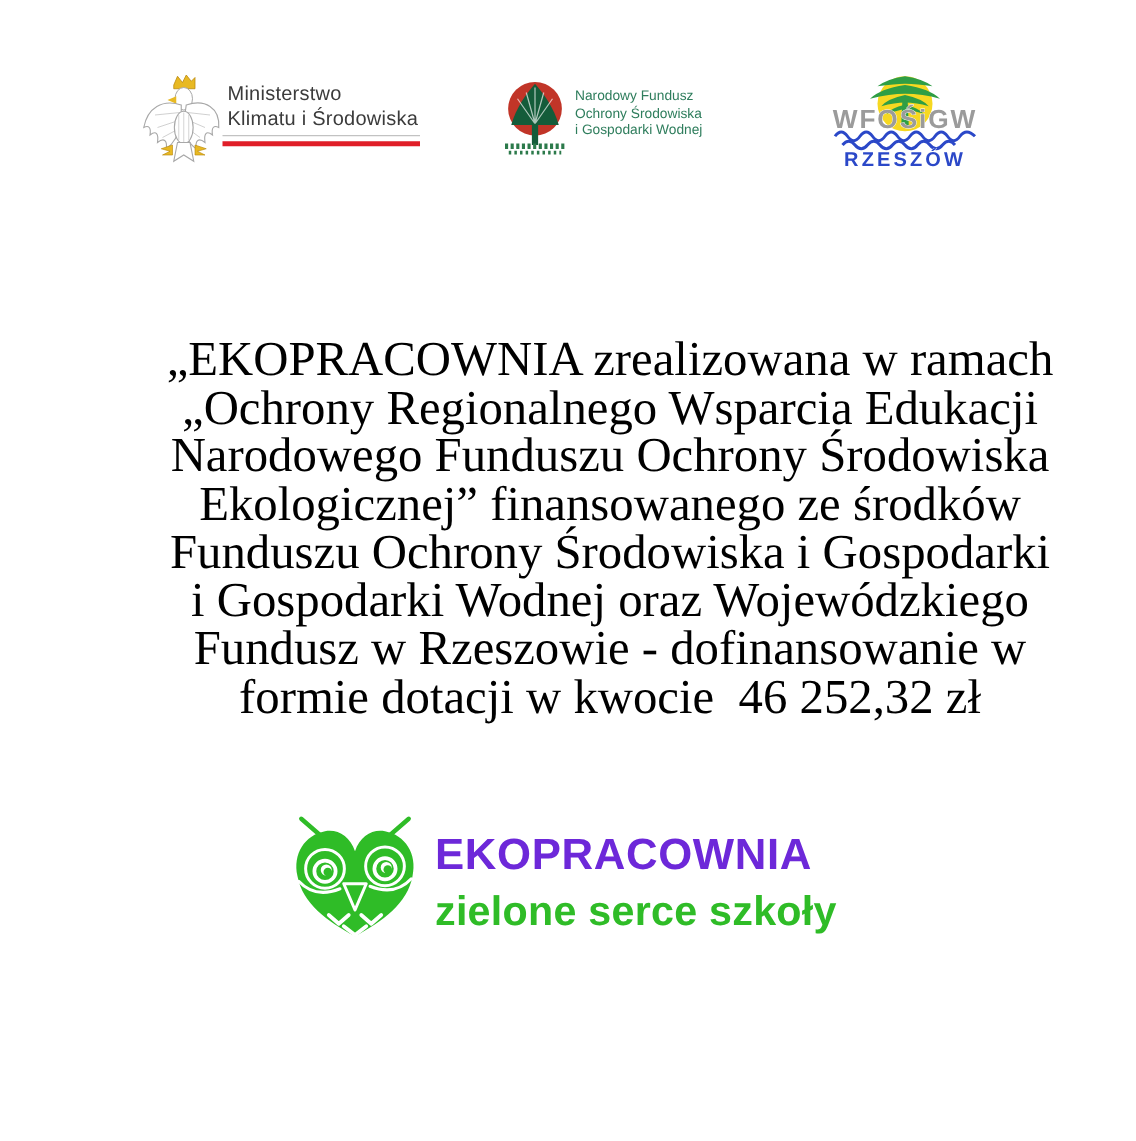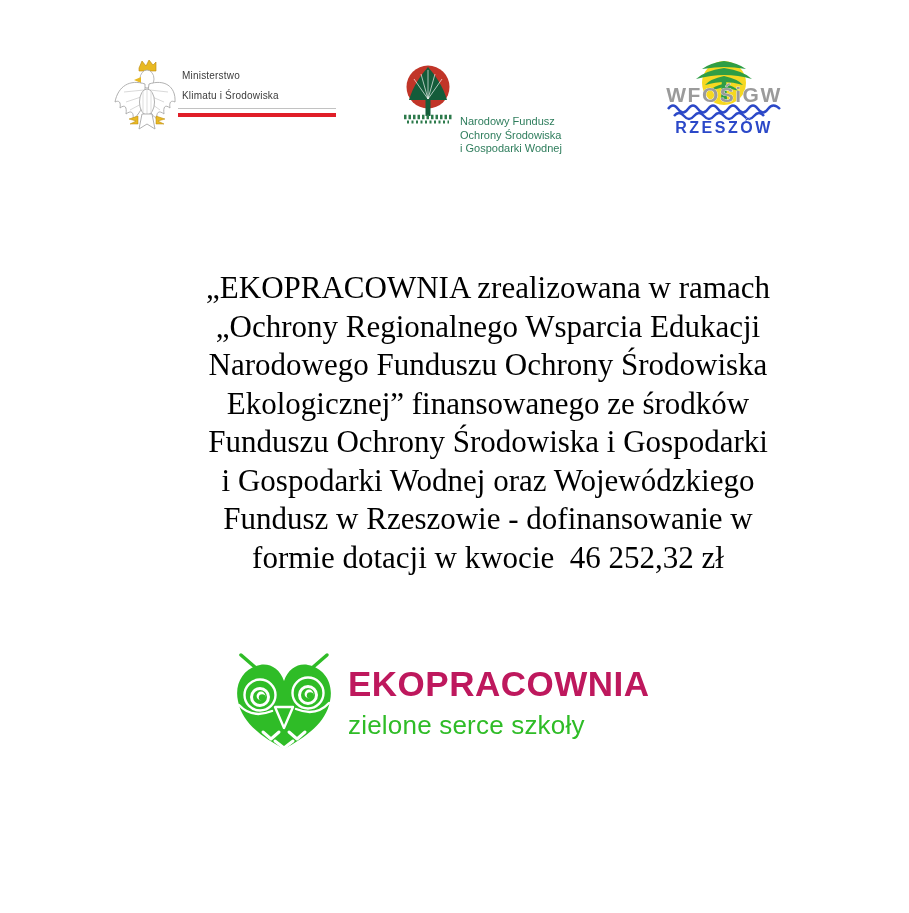--- a/index.html
+++ b/index.html
@@ -8,53 +8,53 @@
     width: 909px; height: 913px;
     position: relative;
     overflow: hidden;
     font-family: "Liberation Sans", sans-serif;
   }
 
   
   .ministry-logo { position: absolute; left: 112px; top: 58px; width: 230px; height: 80px; }
   .eagle { position: absolute; left: 0; top: 0; }
   .ministry-text { position: absolute; left: 70px; top: 8px; color: #3b3b3b;
-    font-size: 10px; line-height: 19.5px; letter-spacing: 0.2px; white-space: nowrap; }
+    font-size: 16px; line-height: 19.5px; letter-spacing: 0.2px; white-space: nowrap; }
   .flag-stripe { position: absolute; left: 66px; top: 50px; width: 158px; }
   .flag-white { height: 3.5px; background: #ffffff; border-top: 1.5px solid #c2c2c2; }
   .flag-red { height: 4.5px; background: #e01e28; margin-top: 1px; }
 
   .nfosigw-logo { position: absolute; left: 402px; top: 62px; width: 150px; height: 70px; }
   .nfosigw-emblem { position: absolute; left: 0; top: 0; }
   .nfosigw-text { position: absolute; left: 58px; top: 9px; color: #2e7d5c;
-    font-size: 11px; line-height: 13.5px; white-space: nowrap; margin-top: 44px; }
+    font-size: 11px; line-height: 13.5px; white-space: nowrap; }
 
   .wfosigw-logo { position: absolute; left: 658px; top: 56px; width: 132px; height: 82px; }
 
   
   .funding-statement {
     position: absolute; left: 67px; top: 269px; width: 842px;
     font-family: "Liberation Serif", serif;
-    font-size: 31px; line-height: 38.5px; color: #000000;
+    font-size: 39px; line-height: 38.5px; color: #000000;
     text-align: center;
   }
   .funding-line { white-space: pre; }
 
   
   .ekopracownia-logo { position: absolute; left: 228px; top: 650px; width: 460px; height: 110px; }
   .owl { position: absolute; left: 0; top: 0; }
   .eko-text { position: absolute; left: 120px; top: 14px; }
   .eko-title {
     font-family: "Liberation Sans", sans-serif;
     font-weight: bold; font-size: 35px; letter-spacing: 0.5px;
-    color: #be185d; white-space: nowrap;
+    color: #6d28d9; white-space: nowrap;
   }
   .eko-subtitle {
     font-family: "Liberation Sans", sans-serif;
-    font-weight: normal; font-size: 26px; letter-spacing: 0.2px;
+    font-weight: bold; font-size: 33px; letter-spacing: 0.2px;
     color: #2fbc27; white-space: nowrap; margin-top: 6px;
   }
 </style>
 </head>
 <body>
 
 <div class="ministry-logo">
   <svg class="eagle" width="66" height="76" viewBox="0 0 66 76">
 
     <path d="M27,10 L30,3 L34,8 L37,2 L41,7 L44,4 L44,13 L27,13 Z" fill="#e8b923" stroke="#b8860b" stroke-width="0.6"></path>

